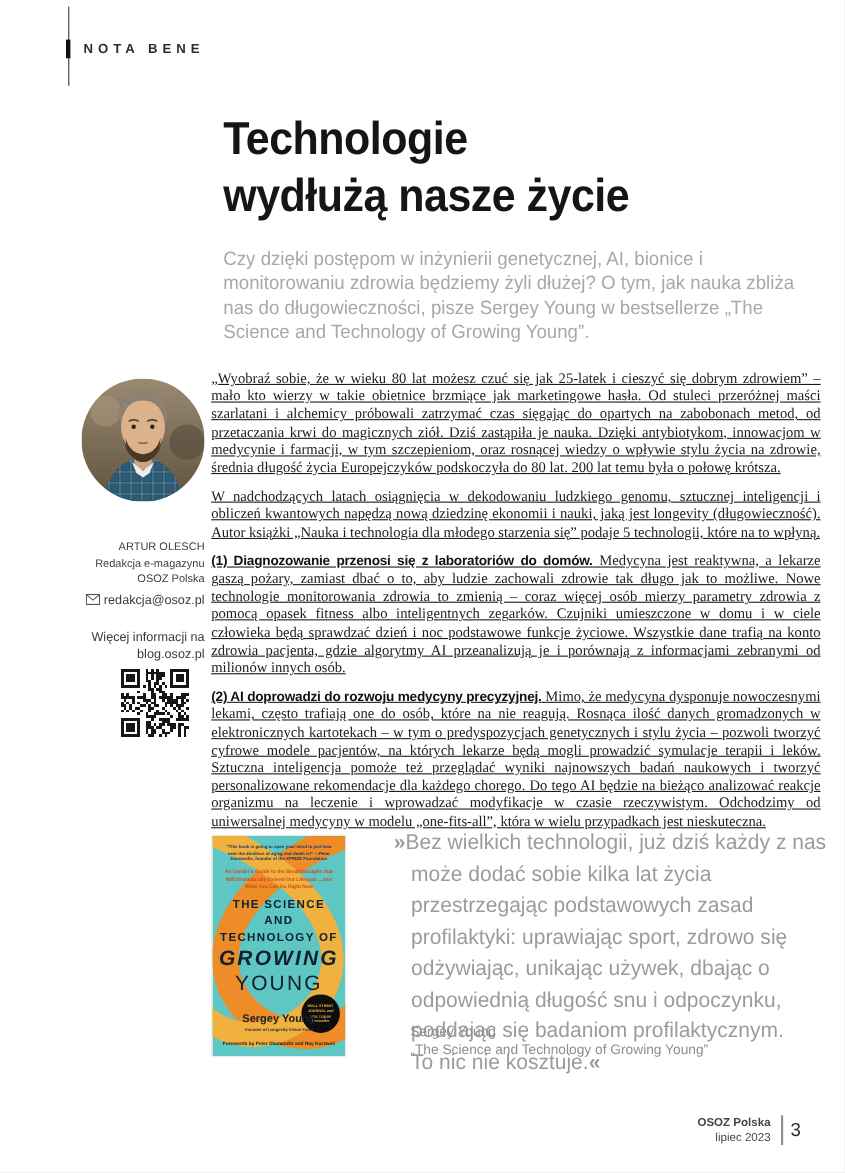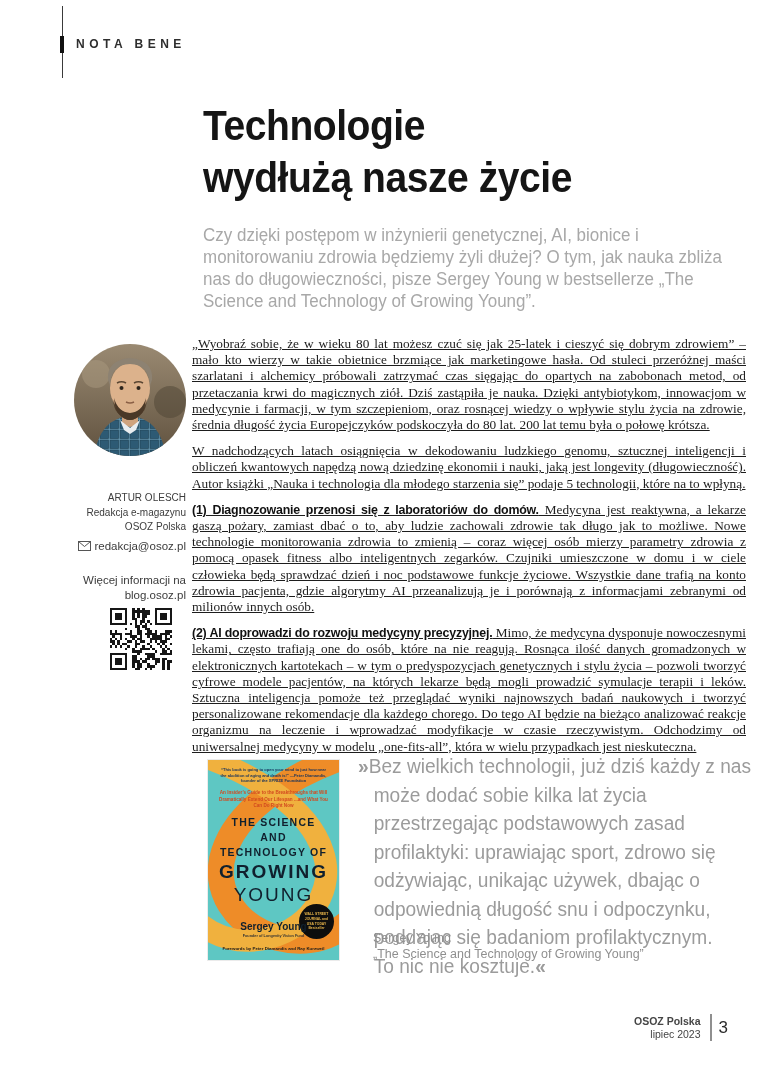--- a/index.html
+++ b/index.html
@@ -39,28 +39,28 @@
   
   .article { position:absolute; left:192px; top:336px; width:554px;
              font-family:"Liberation Serif", serif; font-size:13.3px; line-height:16.2px;
              color:#1d1d1d; text-align:justify;text-decoration:underline; }
   .article p { margin-bottom:10px; }
   .article p:last-child { margin-bottom:16px; }
   .lead { font-family:"Liberation Sans", sans-serif; font-weight:bold; font-size:12.4px;
           letter-spacing:-0.2px; color:#111; }
 
   
-  .book { position:absolute; left:208px; top:760px; width:131px; height:200px;
+  .book { position:absolute; left:193px; top:760px; width:121px; height:200px;
           overflow:hidden; box-shadow:0 0 0 1px rgba(0,0,0,.08); }
   .book svg.bg { position:absolute; left:0; top:0; width:100%; height:100%; }
   .book .txt { position:absolute; left:0; width:100%; text-align:center; color:#10202e; }
   .bk-blurb    { top:7px;  padding:0 12px; font-size:4px;  line-height:5.5px; font-weight:bold; color:#15315c !important; }
   .bk-tagline  { top:30px; padding:0 8px;  font-size:4.6px; line-height:6.5px; font-weight:bold; color:#d2491f !important; }
   .bk-title    { top:55px; font-size:10.5px; line-height:15px; font-weight:bold; letter-spacing:1.2px; }
-  .bk-growing  { top:101px; font-size:19px; font-weight:bold; letter-spacing:2px; }
+  .bk-growing  { top:101px; font-size:19px; font-weight:bold; letter-spacing:2px;font-style:italic; }
   .bk-young    { top:124px; font-size:19px; font-weight:normal; letter-spacing:2px; }
   .bk-badge    { position:absolute; right:5px; top:144px; width:35px; height:35px; border-radius:50%;
                  background:#0d0d0d; color:#e8b54a; font-size:3.4px; line-height:4.6px;
                  font-weight:bold; display:flex; align-items:center; justify-content:center;
                  text-align:center; padding:3px; }
   .bk-author   { top:161px; font-size:10px; font-weight:bold; }
   .bk-authorsub{ top:174px; font-size:3.8px; font-weight:bold; color:#333 !important; }
   .bk-foreword { top:186px; font-size:4.4px; font-weight:bold; color:#1a1a1a !important; }
 
   

